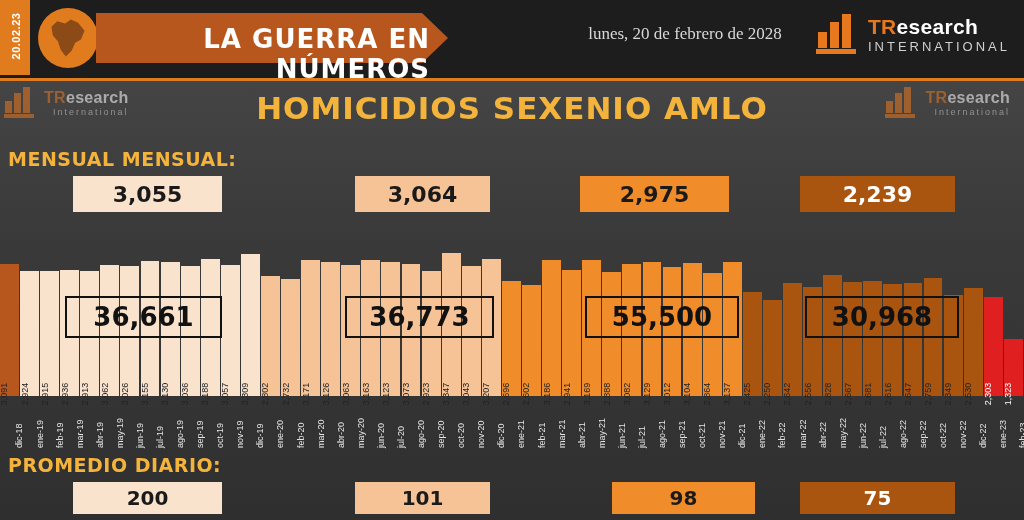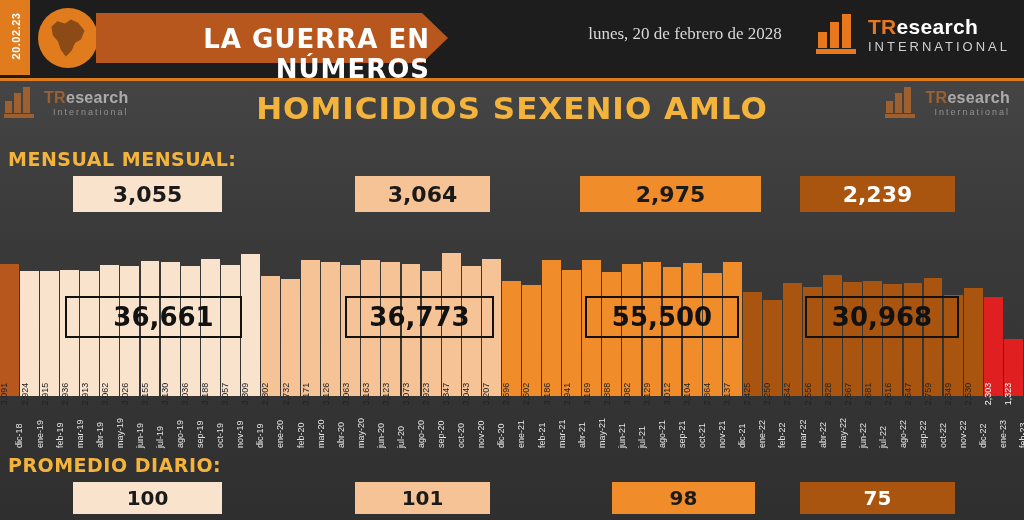--- a/index.html
+++ b/index.html
@@ -146,21 +146,21 @@
       <div class="tr-sub">International</div>
     </div>
   </div>
 
   <div class="title">HOMICIDIOS SEXENIO AMLO</div>
 
   <div class="lbl-mensual">MENSUAL MENSUAL:</div>
   <div class="avgrow" id="avgrow">
       <div class="avgbox" style="left: 73px; width: 149px; background: rgb(250, 227, 205);">3,055</div>
       <div class="avgbox" style="left: 355px; width: 135px; background: rgb(246, 195, 150);">3,064</div>
-      <div class="avgbox" style="left: 580px; width: 181px; background: rgb(240, 140, 42);">2,975</div>
+      <div class="avgbox" style="left: 580px; width: 149px; background: rgb(240, 140, 42);">2,975</div>
       <div class="avgbox" style="left: 800px; width: 155px; background: rgb(169, 84, 15); color: #ffffff;">2,239</div>
     </div>
 
   <div class="chart" id="chart">
       <div class="bar" style="left: 0px; width: 18.88px; height: 132.5px; background: rgb(184, 87, 29);">
         <span class="barval">3,091</span>
       </div>
       <div class="bar" style="left: 20.08px; width: 18.88px; height: 125.3px; background: rgb(250, 227, 205);">
         <span class="barval">2,924</span>
       </div>
@@ -362,23 +362,23 @@
       <span class="tick" style="left: 938.06px; top: 52px;">oct-22</span>
       <span class="tick" style="left: 958.14px; top: 52px;">nov-22</span>
       <span class="tick" style="left: 978.22px; top: 52px;">dic-22</span>
       <span class="tick" style="left: 998.3px; top: 52px;">ene-23</span>
       <span class="tick" style="left: 1018.38px; top: 52px;">feb-23</span>
     </div>
   <div id="totals"></div>
 
   <div class="lbl-diario">PROMEDIO DIARIO:</div>
   <div class="dayrow" id="dayrow">
-      <div class="daybox" style="left: 73px; width: 149px; background: rgb(250, 227, 205);">100</div>
+      <div class="daybox" style="left: 73px; width: 149px; background: rgb(250, 227, 205);">200</div>
       <div class="daybox" style="left: 355px; width: 135px; background: rgb(246, 195, 150);">101</div>
       <div class="daybox" style="left: 612px; width: 143px; background: rgb(240, 140, 42);">98</div>
       <div class="daybox" style="left: 800px; width: 155px; background: rgb(169, 84, 15); color: rgb(255, 255, 255);">75</div>
     </div>
 
-<div class="totbox" style="position: absolute; left: 65px; width: 153px; top: 296px; padding-left: 20px;">36,661</div>
+<div class="totbox" style="position: absolute; left: 65px; width: 153px; top: 296px;">36,661</div>
     <div class="totbox" style="position: absolute; left: 345px; width: 145px; top: 296px;">36,773</div>
     <div class="totbox" style="position: absolute; left: 585px; width: 150px; top: 296px; color: rgb(17, 17, 17);">55,500</div>
     <div class="totbox" style="position: absolute; left: 805px; width: 150px; top: 296px; color: rgb(17, 17, 17);">30,968</div>
   </div>
 
 </body></html>

